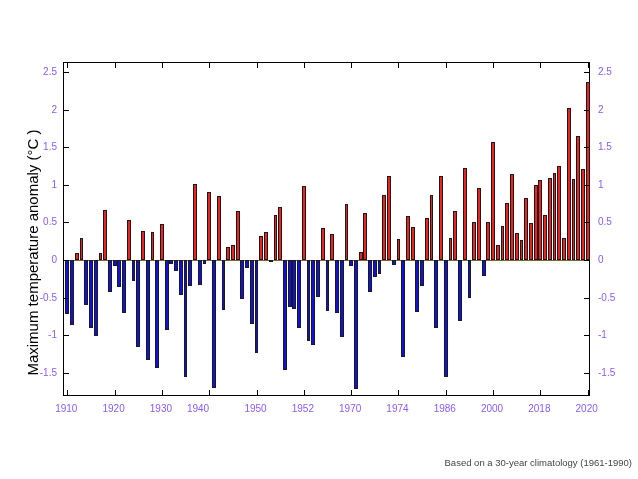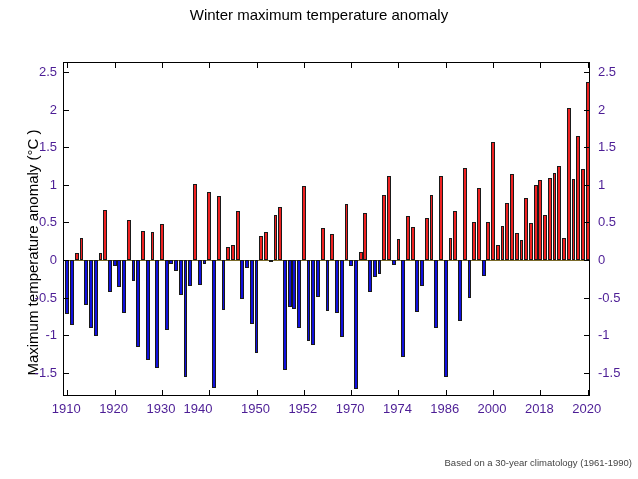--- a/index.html
+++ b/index.html
@@ -77,21 +77,21 @@
   }
   .ytick.left{left:0;}
   .ytick.right{right:0;}
   .xtick{
     position:absolute;
     bottom:0;width:1px;height:5px;background:#000;
   }
   .xtick.top{top:0;bottom:auto;}
   .xlab{
     position:absolute;
-    font-size:13px;color:#4c1d95;
+    font-size:10px;color:#8b5cf6;
     white-space:nowrap;
     text-align:center;
     height:15px;line-height:15px;
   }
 
   
   .annot-source{
     position:absolute;
     left:74px;top:60px;
     font-size:10.5px;color:#000;
@@ -103,21 +103,20 @@
     font-size:9.5px;color:#444;
     white-space:nowrap;
   }
 </style>
 </head>
 <body>
 
 <div id="chart-root">
 
   <div class="title-block">
-    <span class="title-line">Winter maximum temperature anomaly</span>
   </div>
 
   <div class="ylabel">Maximum temperature anomaly (°C )</div>
 
   <div class="annot-source">Australian Bureau of Meteorology</div>
   <div class="annot-footer">Based on a 30-year climatology (1961-1990)</div>
 
   <div id="plot">
     <div class="zeroline" style="top: 197.09px;"></div>
     <div id="bars">

